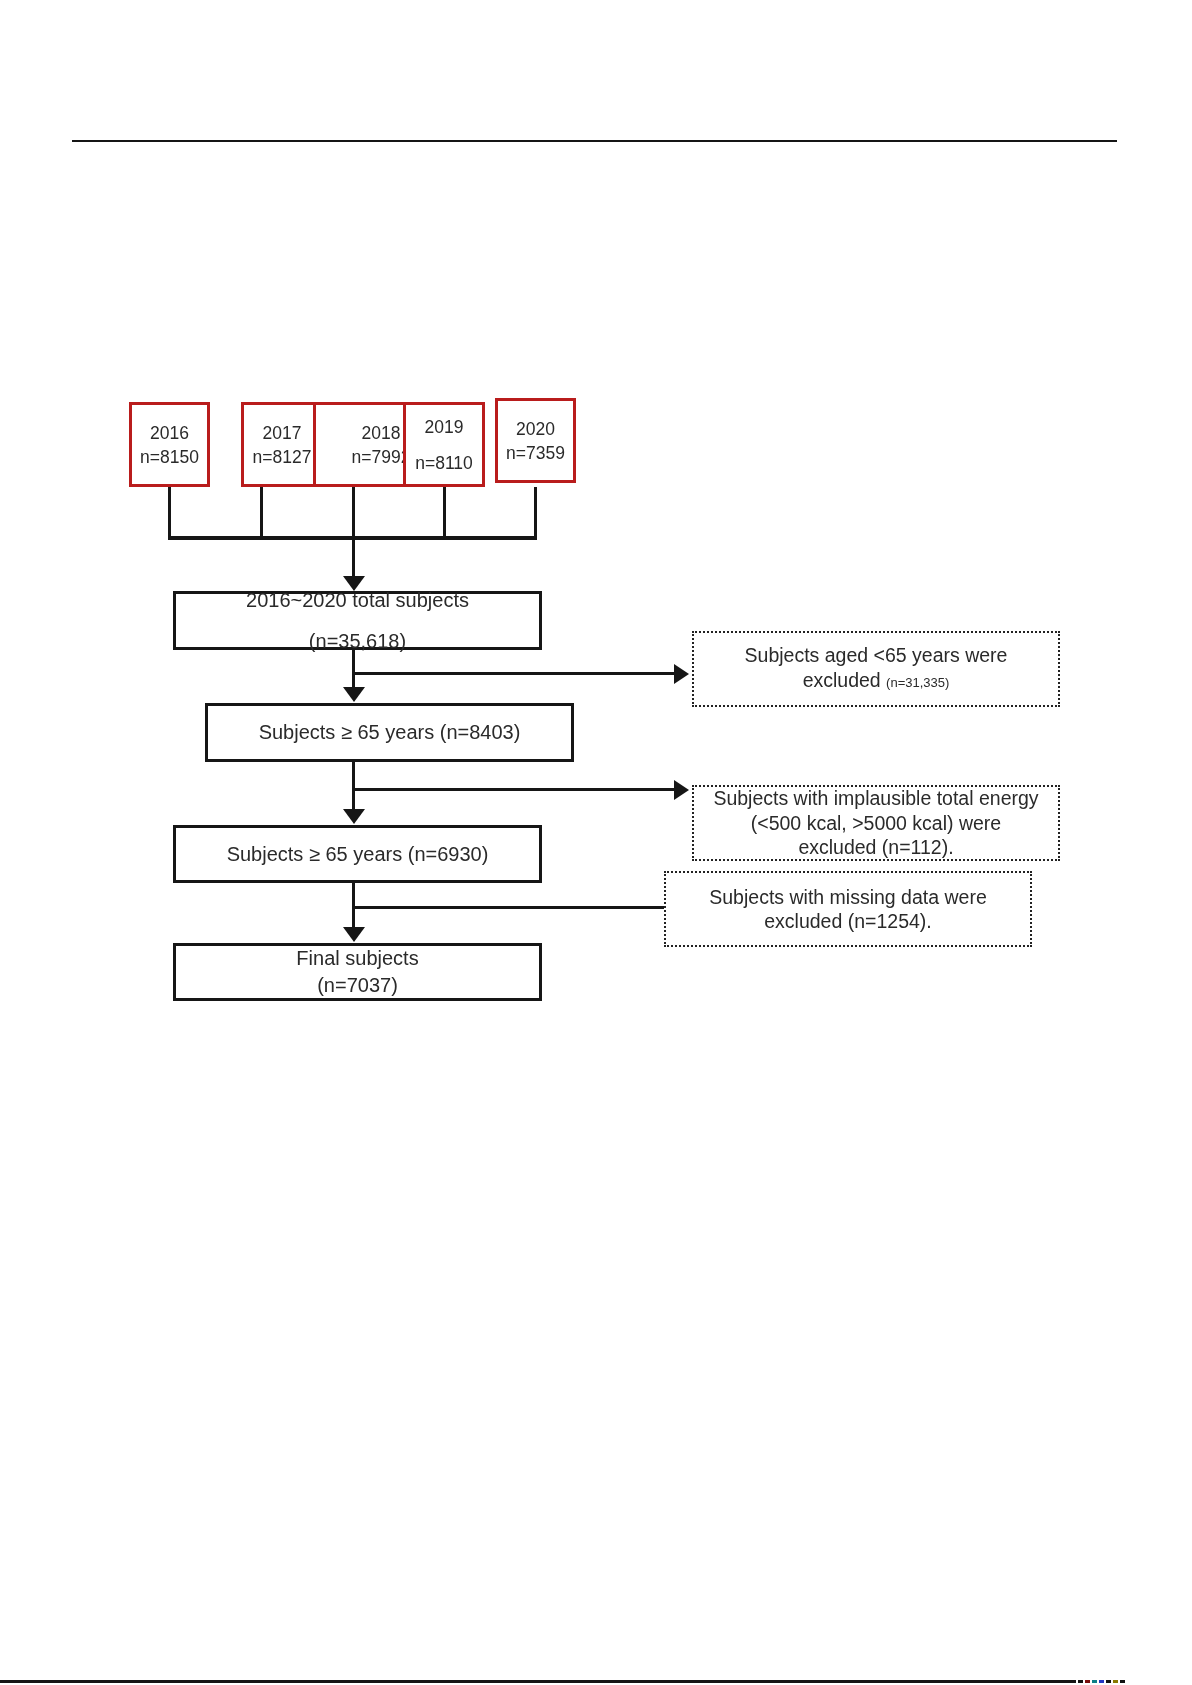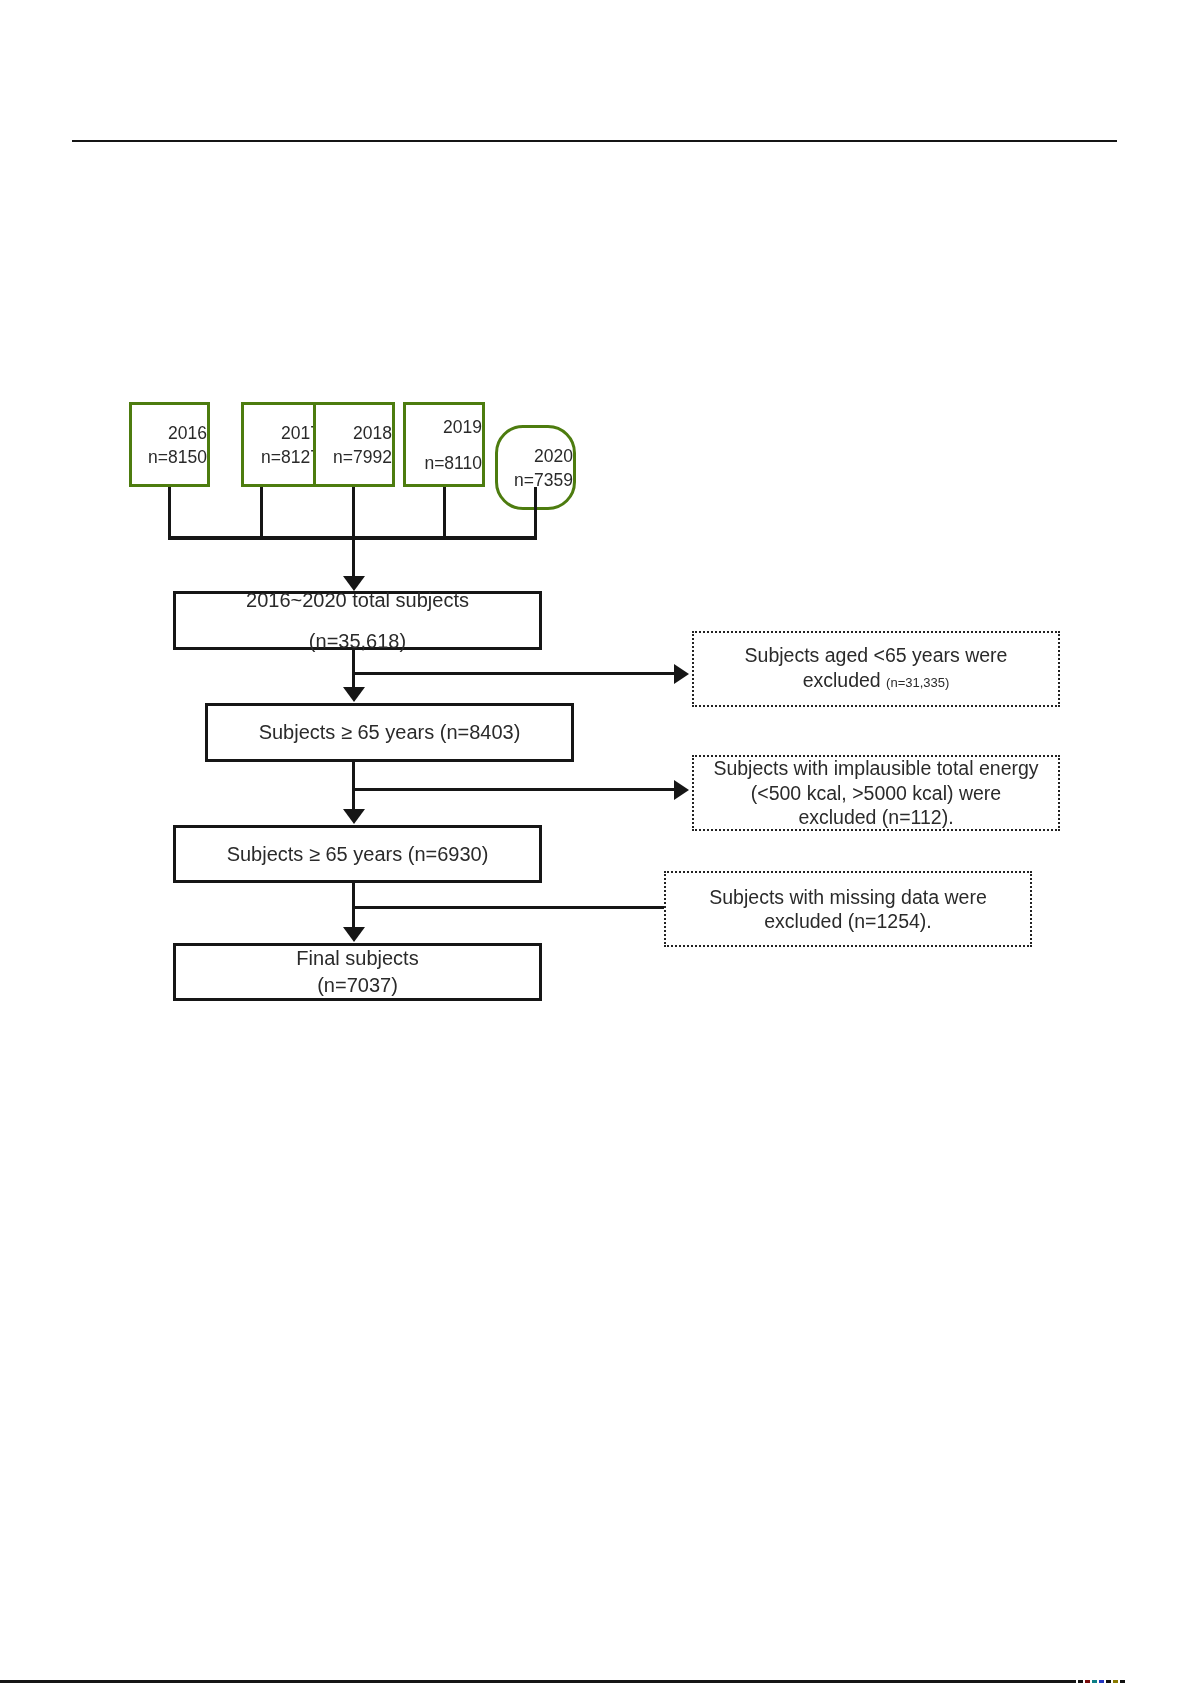--- a/index.html
+++ b/index.html
@@ -6,22 +6,22 @@
   body{
     width:1192px;height:1685px;position:relative;background:#ffffff;
     font-family:"Liberation Sans","DejaVu Sans",sans-serif;
     color:#1f1f1f;
   }
   .abs{position:absolute;}
   
   .rule{background:#151515;}
   
   .ybox{
-    border:3px solid #4d7c0f;background:#fff;
-    display:flex;flex-direction:column;align-items:flex-end;justify-content:center;
+    border:3px solid #b91c1c;background:#fff;
+    display:flex;flex-direction:column;align-items:center;justify-content:center;
     font-size:17.5px;line-height:24px;text-align:center;color:#2a2a2a;
   }
   .mbox{
     border:3px solid #161616;background:#fff;
     display:flex;flex-direction:column;align-items:center;justify-content:center;
     font-size:20px;line-height:27px;text-align:center;color:#2a2a2a;
   }
   
   .ebox{
     border:2px dotted #222;background:#fff;
@@ -53,29 +53,29 @@
 <div class="abs rule" style="left:72px;top:140px;width:1045px;height:2px;"></div>
 
 <div class="abs ybox" style="left:129px;top:402px;width:75px;height:79px;">
   <span>2016</span>
   <span>n=8150</span>
 </div>
 <div class="abs ybox" style="left:221px;top:402px;width:76px;height:79px;margin-left:20px;">
   <span>2017</span>
   <span>n=8127</span>
 </div>
-<div class="abs ybox" style="left:313px;top:402px;width:76px;height:79px;">
+<div class="abs ybox" style="left:313px;top:402px;width:76px;height:79px;padding-left:27px;">
   <span>2018</span>
   <span>n=7992</span>
 </div>
 <div class="abs ybox" style="left:403px;top:402px;width:76px;height:79px;gap:12px;">
   <span>2019</span>
   <span>n=8110</span>
 </div>
-<div class="abs ybox" style="left:495px;top:425px;width:75px;height:79px;border-radius:28px;">
+<div class="abs ybox" style="left:495px;top:398px;width:75px;height:79px;">
   <span>2020</span>
   <span>n=7359</span>
 </div>
 
 <div class="abs vline" style="left:168px;top:487px;height:52px;"></div>
 <div class="abs vline" style="left:260px;top:487px;height:52px;"></div>
 <div class="abs vline" style="left:352px;top:487px;height:52px;"></div>
 <div class="abs vline" style="left:443px;top:487px;height:52px;"></div>
 <div class="abs vline" style="left:534px;top:487px;height:52px;"></div>
 
@@ -101,21 +101,21 @@
 
 <div class="abs mbox" style="left:173px;top:703px;width:363px;height:53px;margin-left:32px;">
   <span>Subjects ≥ 65 years (n=8403)</span>
 </div>
 
 <div class="abs vline" style="left:352px;top:762px;height:49px;"></div>
 <div class="abs arr-down" style="left:343px;top:809px;"></div>
 <div class="abs hline" style="left:352px;top:788px;width:324px;"></div>
 <div class="abs arr-right" style="left:674px;top:780px;"></div>
 
-<div class="abs ebox" style="left:692px;top:755px;width:368px;height:76px;text-align:right;">
+<div class="abs ebox" style="left:692px;top:785px;width:368px;height:76px;text-align:right;">
   <span>Subjects with implausible total energy</span>
   <span>(&lt;500 kcal, &gt;5000 kcal) were</span>
   <span>excluded (n=112).</span>
 </div>
 
 <div class="abs mbox" style="left:173px;top:825px;width:363px;height:52px;">
   <span>Subjects ≥ 65 years (n=6930)</span>
 </div>
 
 <div class="abs vline" style="left:352px;top:883px;height:46px;"></div>

